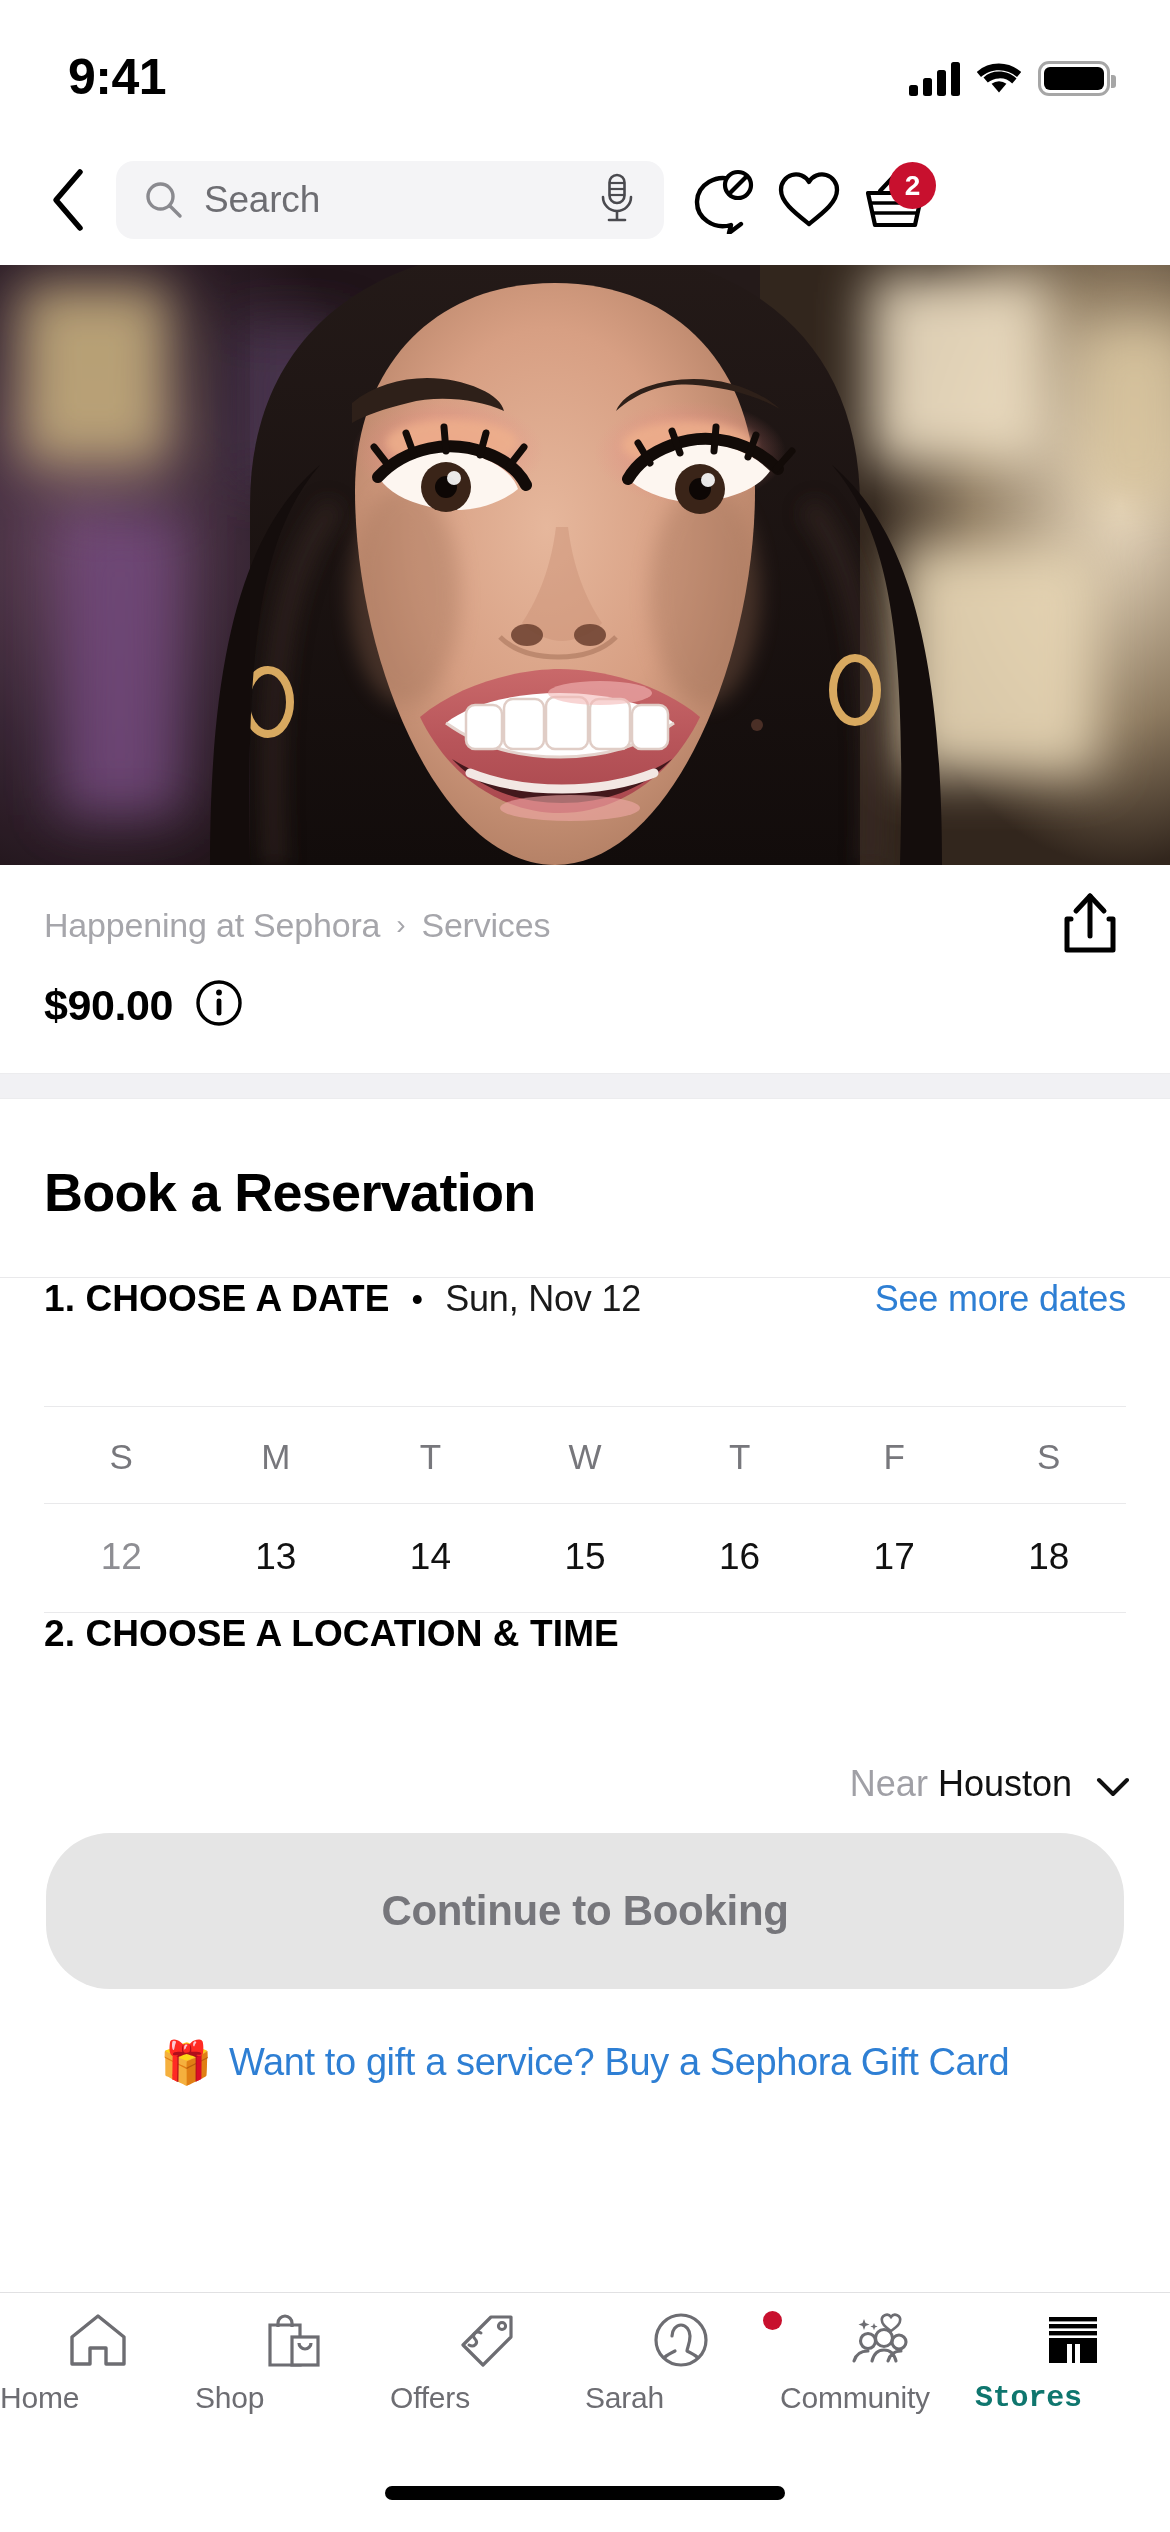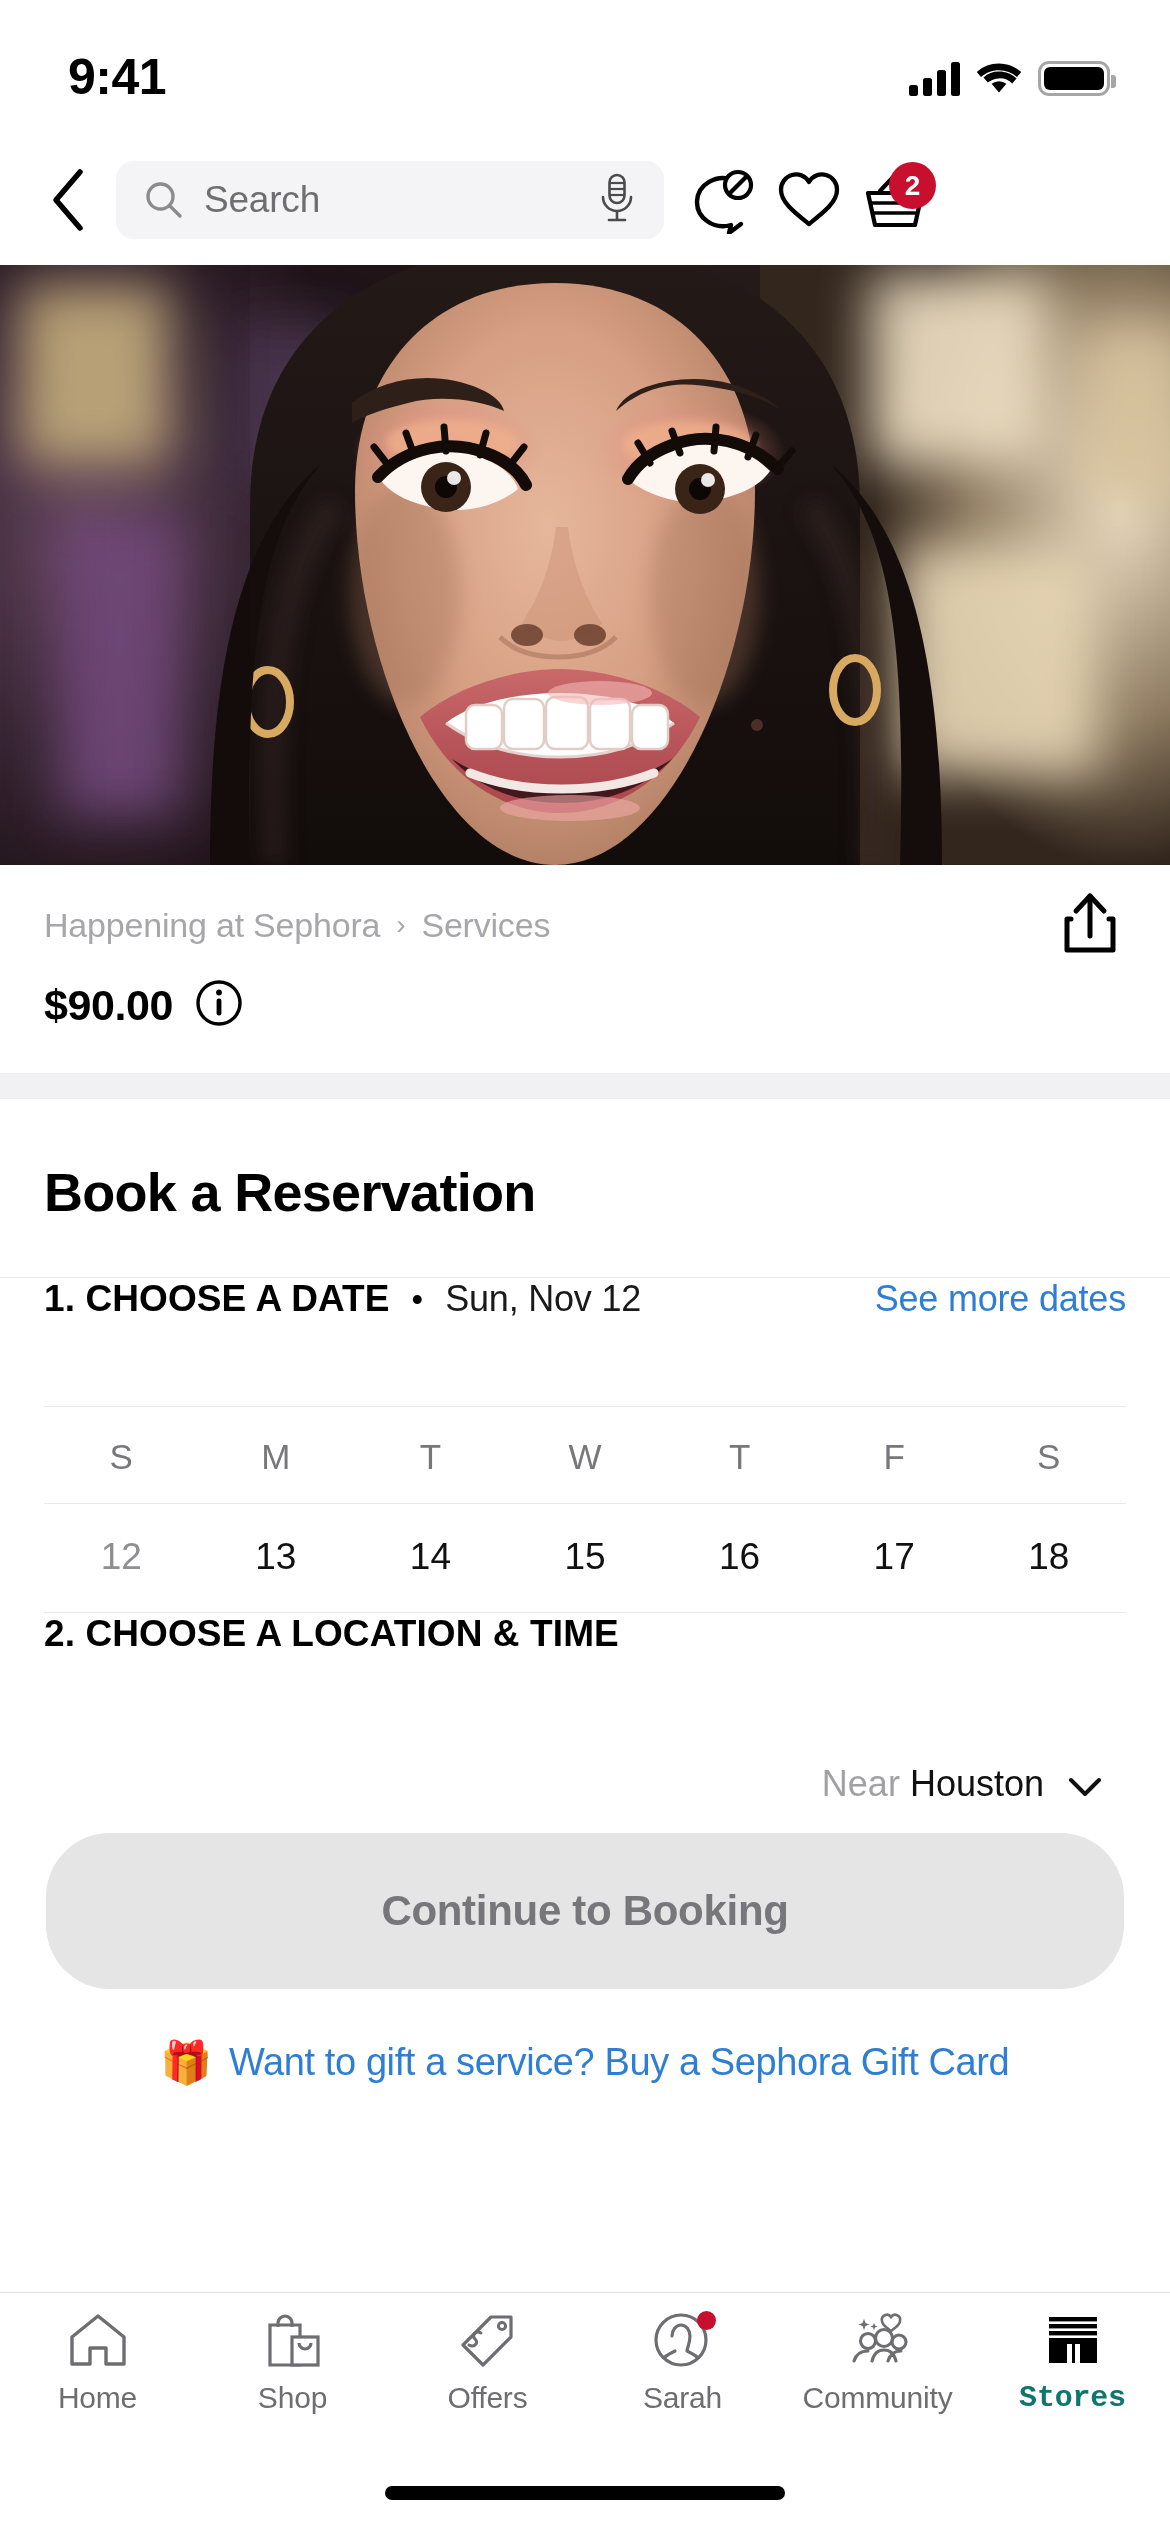--- a/index.html
+++ b/index.html
@@ -229,21 +229,21 @@
     text-align: center;
     padding: 26px 0;
     font-size: 36px;
   }
   .cal-dow .cal-cell { color: #77777c; font-size: 35px; padding: 30px 0 26px 0; }
   .cal-dates .cal-cell { color: #111; font-size: 37px; padding: 32px 0 34px 0; }
   .cal-dates .cal-cell.muted { color: #8e8e93; }
 
   
   .loc-label {
-    padding: 0 68px;
+    padding: 0 40px;
     text-align: right;
     font-size: 36px;
     margin-top: 22px;
     flex: 0 0 auto;
   }
   .loc-label .near { color:#a0a0a6; }
   .loc-label .city { color:#111; font-weight: 400; }
   .chev-down { display:inline-block; margin-left: 14px; vertical-align: -2px; }
 
   .cta-wrap { padding: 26px 46px 0 46px; flex: 0 0 auto; }
@@ -283,21 +283,20 @@
     border-top: 1px solid #e1e1e3;
     display: flex;
     align-items: flex-start;
     padding-top: 16px;
     background: #fff;
   }
   .tab {
     flex: 1 1 0;
     display: flex;
     flex-direction: column;
-    align-items: center;
     gap: 10px;
     position: relative;
   }
   .tab-ico { height: 62px; display:flex; align-items:center; justify-content:center; position:relative;}
   .tab-label {
     font-size: 30px;
     color: #6d6d72;
     letter-spacing: -0.2px;
   }
   .tab.active .tab-label { color: #0f766e; font-weight: 700; font-family: Liberation Mono, monospace; }

